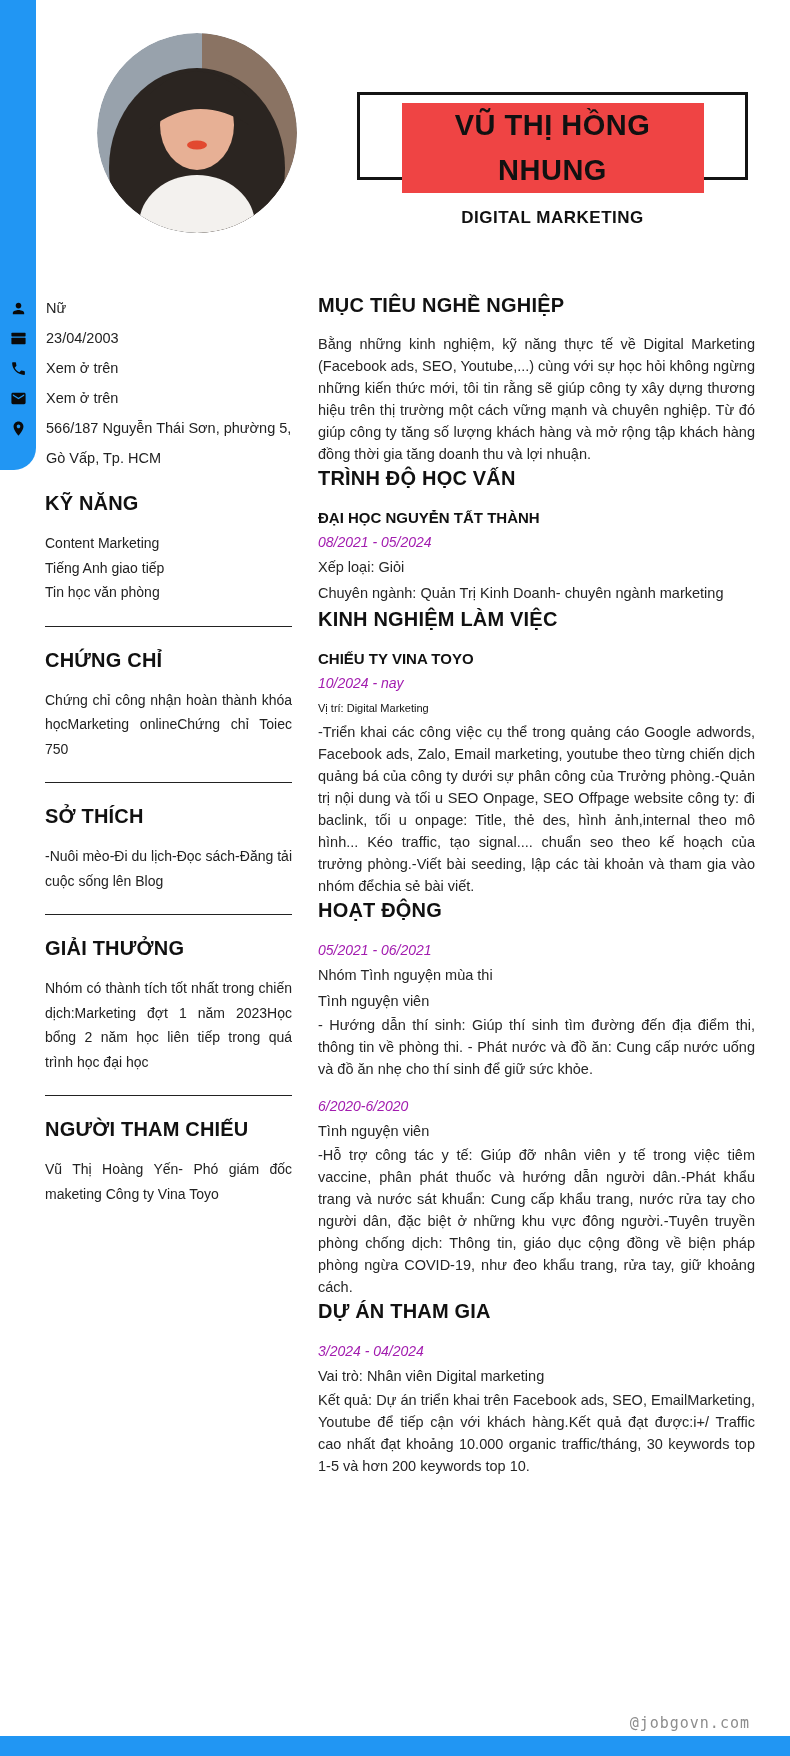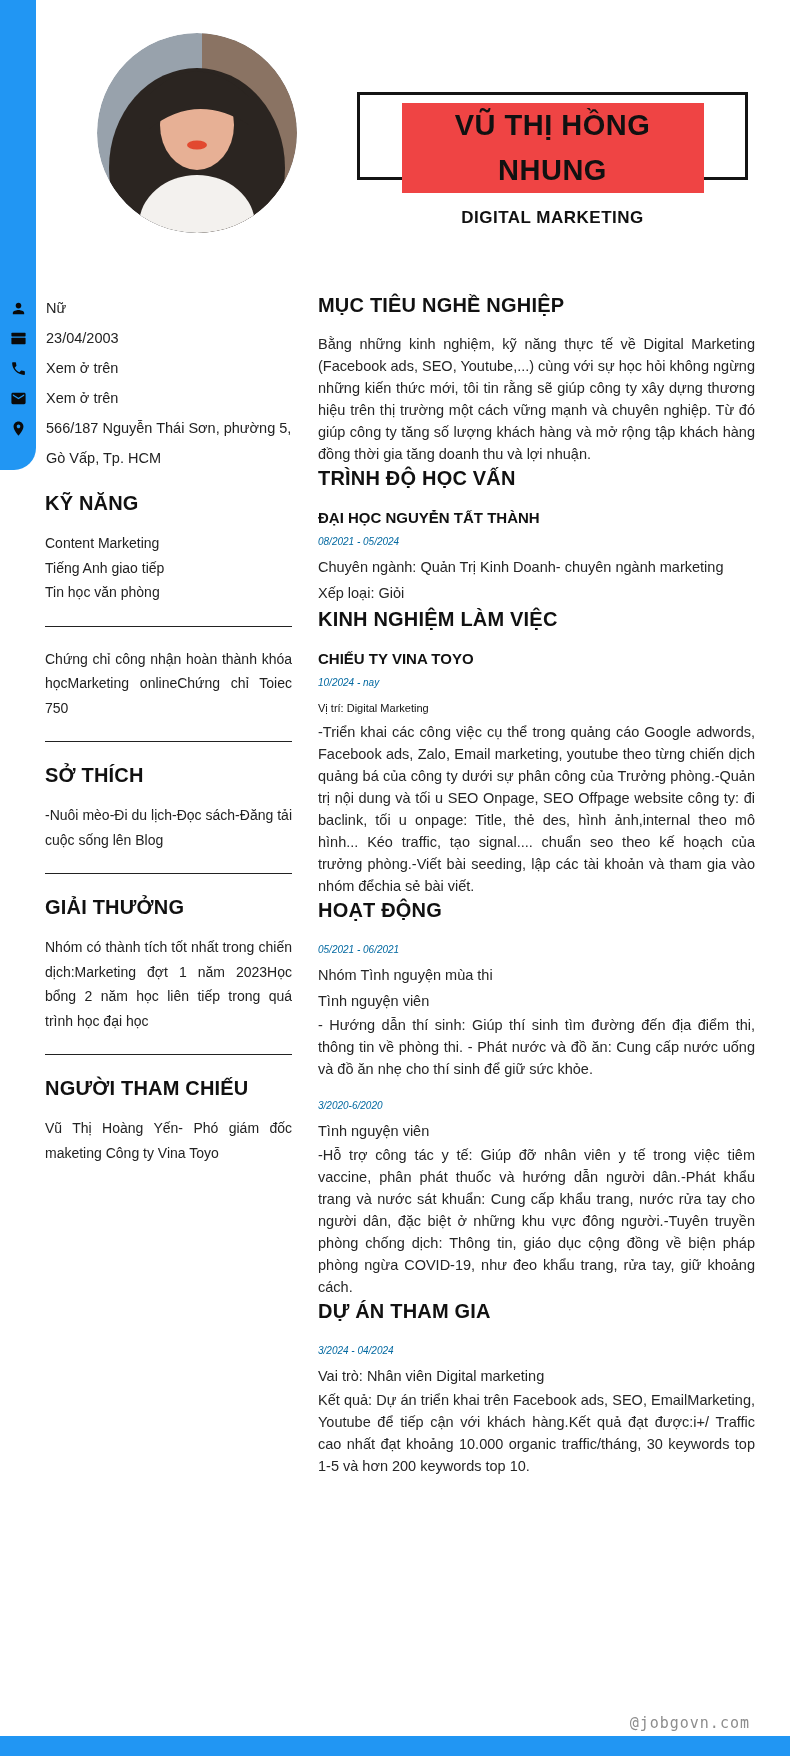--- a/index.html
+++ b/index.html
@@ -84,21 +84,21 @@
   .skill-item{font-size:14px;line-height:24.5px;color:#222;}
   .divider{
     border:none;border-top:1.6px solid #222;
     margin:21px 0 20px 0;width:100%;
   }
   .right-col .section{margin:0;}
   .right-col .body{
     font-size:14.5px;line-height:22px;margin:0;text-align:justify;color:#262626;
   }
   .sub-bold{font-size:15px;line-height:24px;font-weight:700;color:#111;}
-  .period{font-size:10px;line-height:24px;font-style:italic;color:#0369a1;}
+  .period{font-size:14px;line-height:24px;font-style:italic;color:#a21caf;}
   .plain-line{font-size:14.5px;line-height:26px;color:#262626;}
   .bold-line{font-size:11px;line-height:26px;font-weight:400;color:#111;}
   .mt-sec{margin-top:22px;}
   .mt-sec-sm{margin-top:16px;}
   .entry{margin-top:14px;}
 </style>
 </head>
 <body>
 
 <div class="page">
@@ -175,20 +175,21 @@
 
   <div class="left-col">
     <section class="section">
       <h2>KỸ NĂNG</h2>
       <div class="skill-item">Content Marketing</div>
       <div class="skill-item">Tiếng Anh giao tiếp</div>
       <div class="skill-item">Tin học văn phòng</div>
     </section>
     <hr class="divider">
     <section class="section">
+      <h2>CHỨNG CHỈ</h2>
       <p class="body">Chứng chỉ công nhận hoàn thành khóa họcMarketing onlineChứng chỉ Toiec 750</p>
     </section>
     <hr class="divider">
     <section class="section">
       <h2>SỞ THÍCH</h2>
       <p class="body">-Nuôi mèo-Đi du lịch-Đọc sách-Đăng tải cuộc sống lên Blog</p>
     </section>
     <hr class="divider">
     <section class="section">
       <h2>GIẢI THƯỞNG</h2>
@@ -204,42 +205,42 @@
   <div class="right-col">
     <section class="section">
       <h2>MỤC TIÊU NGHỀ NGHIỆP</h2>
       <p class="body">Bằng những kinh nghiệm, kỹ năng thực tế về Digital Marketing (Facebook ads, SEO, Youtube,...) cùng với sự học hỏi không ngừng những kiến thức mới, tôi tin rằng sẽ giúp công ty xây dựng thương hiệu trên thị trường một cách vững mạnh và chuyên nghiệp. Từ đó giúp công ty tăng số lượng khách hàng và mở rộng tập khách hàng đồng thời gia tăng doanh thu và lợi nhuận.</p>
     </section>
 
     <section class="section mt-sec">
       <h2>TRÌNH ĐỘ HỌC VẤN</h2>
       <div class="sub-bold">ĐẠI HỌC NGUYỄN TẤT THÀNH</div>
       <div class="period">08/2021 - 05/2024</div>
+      <div class="plain-line">Xếp loại: Giỏi</div>
       <div class="plain-line">Chuyên ngành: Quản Trị Kinh Doanh- chuyên ngành marketing</div>
-      <div class="plain-line">Xếp loại: Giỏi</div>
     </section>
 
     <section class="section mt-sec">
       <h2>KINH NGHIỆM LÀM VIỆC</h2>
       <div class="sub-bold">CHIẾU TY VINA TOYO</div>
       <div class="period">10/2024 - nay</div>
       <div class="bold-line">Vị trí: Digital Marketing</div>
       <p class="body">-Triển khai các công việc cụ thể trong quảng cáo Google adwords, Facebook ads, Zalo, Email marketing, youtube theo từng chiến dịch quảng bá của công ty dưới sự phân công của Trưởng phòng.-Quản trị nội dung và tối u SEO Onpage, SEO Offpage website công ty: đi baclink, tối u onpage: Title, thẻ des, hình ảnh,internal theo mô hình... Kéo traffic, tạo signal.... chuẩn seo theo kế hoạch của trưởng phòng.-Viết bài seeding, lập các tài khoản và tham gia vào nhóm đểchia sẻ bài viết.</p>
     </section>
 
     <section class="section mt-sec-sm">
       <h2>HOẠT ĐỘNG</h2>
       <div class="activity-entry">
         <div class="period">05/2021 - 06/2021</div>
         <div class="plain-line">Nhóm Tình nguyện mùa thi</div>
         <div class="plain-line">Tình nguyện viên</div>
         <p class="body">- Hướng dẫn thí sinh: Giúp thí sinh tìm đường đến địa điểm thi, thông tin về phòng thi. - Phát nước và đồ ăn: Cung cấp nước uống và đồ ăn nhẹ cho thí sinh để giữ sức khỏe.</p>
       </div>
       <div class="activity-entry entry">
-        <div class="period">3/2020-6/2020</div>
+        <div class="period">6/2020-6/2020</div>
         <div class="plain-line">Tình nguyện viên</div>
         <p class="body">-Hỗ trợ công tác y tế: Giúp đỡ nhân viên y tế trong việc tiêm vaccine, phân phát thuốc và hướng dẫn người dân.-Phát khẩu trang và nước sát khuẩn: Cung cấp khẩu trang, nước rửa tay cho người dân, đặc biệt ở những khu vực đông người.-Tuyên truyền phòng chống dịch: Thông tin, giáo dục cộng đồng về biện pháp phòng ngừa COVID-19, như đeo khẩu trang, rửa tay, giữ khoảng cách.</p>
       </div>
     </section>
 
     <section class="section mt-sec-sm">
       <h2>DỰ ÁN THAM GIA</h2>
       <div class="period">3/2024 - 04/2024</div>
       <div class="plain-line">Vai trò: Nhân viên Digital marketing</div>
       <p class="body">Kết quả: Dự án triển khai trên Facebook ads, SEO, EmailMarketing, Youtube để tiếp cận với khách hàng.Kết quả đạt được:i+/ Traffic cao nhất đạt khoảng 10.000 organic traffic/tháng, 30 keywords top 1-5 và hơn 200 keywords top 10.</p>

